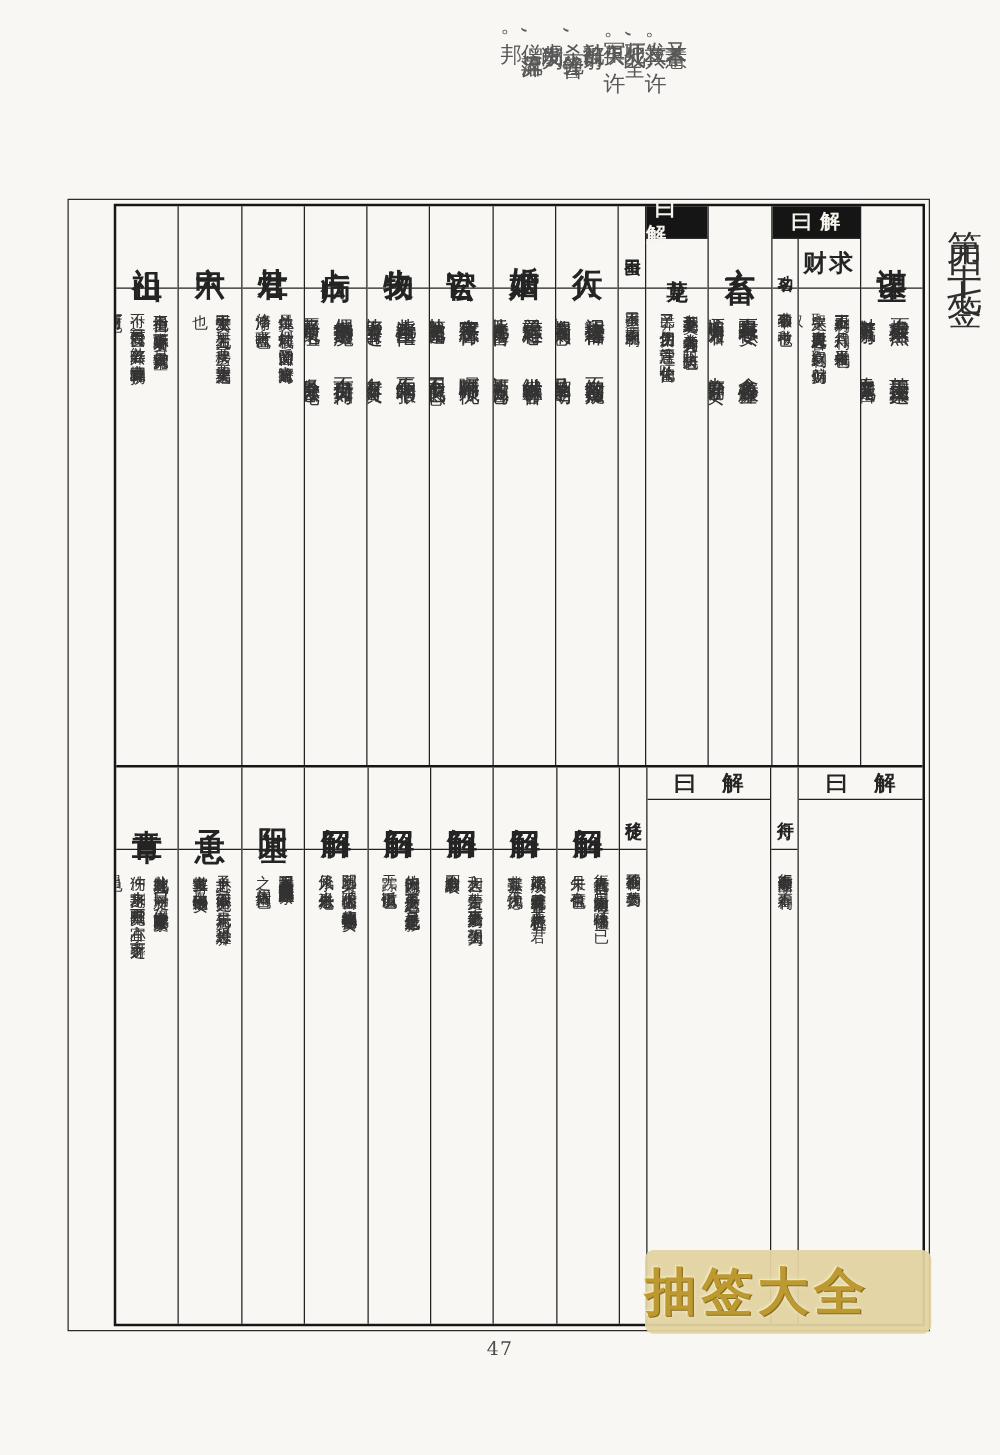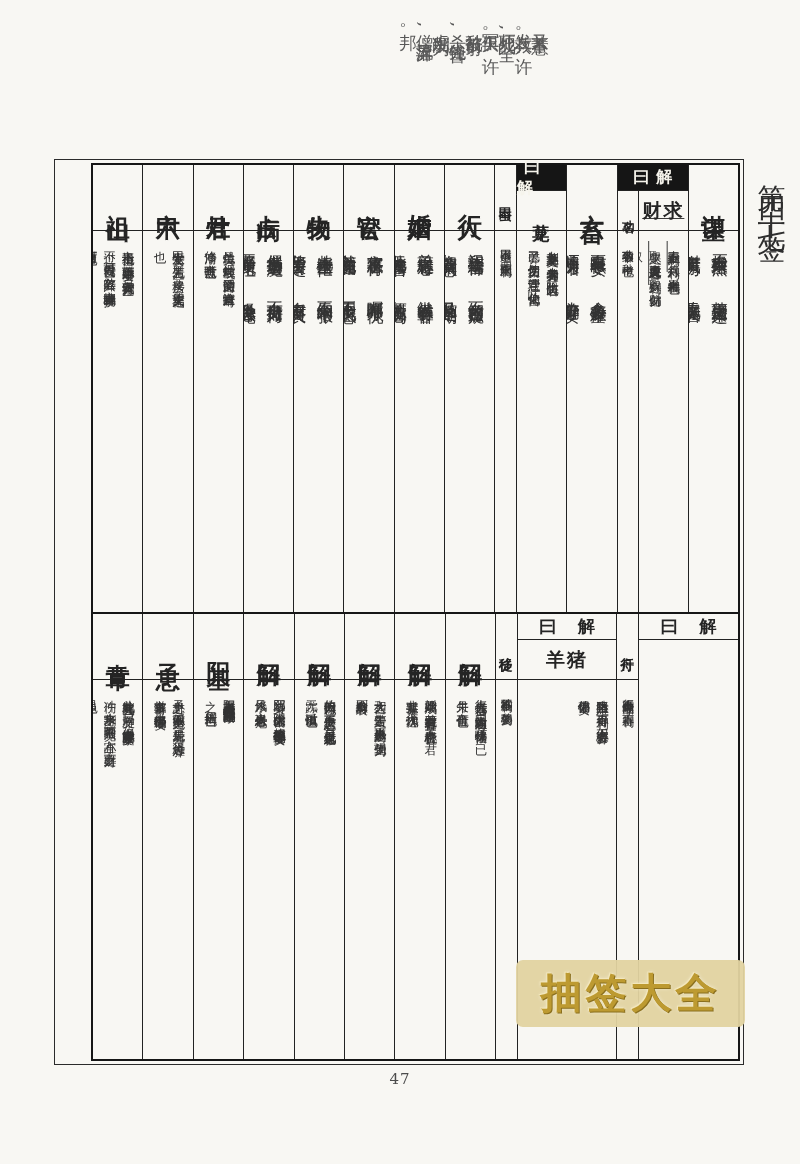--- a/index.html
+++ b/index.html
@@ -63,23 +63,23 @@
   .grp-cols .col .hd{height:40px;flex:0 0 40px;}
   .grp-cols .hd-v{font-size:17px;letter-spacing:1px;}
   .grp-cols .narrow .hd-v{font-size:12.5px;}
   .hd-h{font-size:19px;font-weight:bold;letter-spacing:2px;color:#242424;}
   
   .page-number{
     position:absolute;left:0;right:0;top:1070px;text-align:center;
     font-size:15px;color:#4c4c4c;letter-spacing:1px;
   }
   .watermark{
-    position:absolute;left:516px;top:960px;width:229px;height:67px;
+    position:absolute;left:516px;top:1000px;width:229px;height:67px;
     background:rgba(226,211,160,0.95);border-radius:7px;
-    display:flex;align-items:center;justify-content:center;z-index:5;
+    display:flex;align-items:center;justify-content:flex-start;z-index:5;
   }
   .watermark-text{
     font-size:41px;font-weight:bold;color:#bd9a31;letter-spacing:4px;
     text-shadow:1px 1px 0 #8a6f1e,-1px -1px 0 #f3e7bb,0 0 4px rgba(255,255,255,.6);
   }
 </style>
 </head>
 <body>
 
 <div class="story" id="story">
@@ -207,21 +207,21 @@
           <div class="box black">曰解</div>
           <div class="grp-cols">
             <div class="col narrow" style="flex: 0.42 1 0%;">
               <div class="hd">
                 <div class="hd-v">功名</div>
               </div>
               <div class="bd prose">
                 <div class="vline">功名春致不中 秋考中也</div>
               </div>
             </div>
-            <div class="col" style="flex: 1 1 0%; text-decoration: underline;">
+            <div class="col" style="flex: 1 1 0%;">
               <div class="hd">
                 <div class="hd-h">财求</div>
               </div>
               <div class="bd prose">
                 <div class="vline">上春正财不利 八月得利 肖牛者无利也</div>
                 <div class="vline">取定失 肖龙虎之人要忍口舌 取之得利 偏财勿</div>
                 <div class="vline">取</div>
               </div>
             </div>
           </div>
@@ -317,29 +317,20 @@
           <div class="bd prose">
             <div class="vline">移徒不吉不利 勿移为要</div>
           </div>
         </div>
         <div class="grp" style="flex: 2 1 0%;">
           <div class="box plain">
             <span>曰</span>
             <span>解</span>
           </div>
           <div class="grp-cols">
-            <div class="col" style="flex: 1 1 0%;">
-              <div class="hd">
-                <div class="hd-h">羊猪</div>
-              </div>
-              <div class="bd prose">
-                <div class="vline">猪羊上春阻难 下春可得利 但不宜贪心多养</div>
-                <div class="vline">伯公保佑平安</div>
-              </div>
-            </div>
           </div>
         </div>
         <div class="col narrow" style="flex: 0.42 1 0%;">
           <div class="hd">
             <div class="hd-v">行舟</div>
           </div>
           <div class="bd prose">
             <div class="vline">行舟上春不顺应守旧 下春得利</div>
           </div>
         </div>

